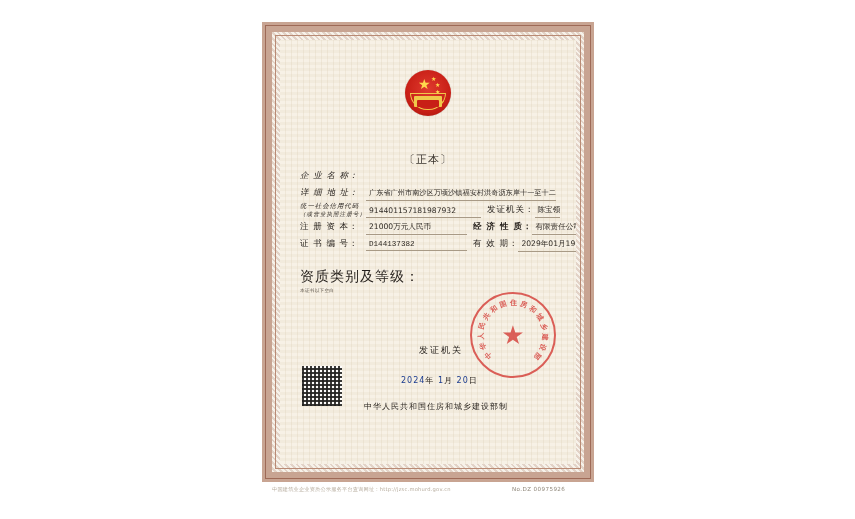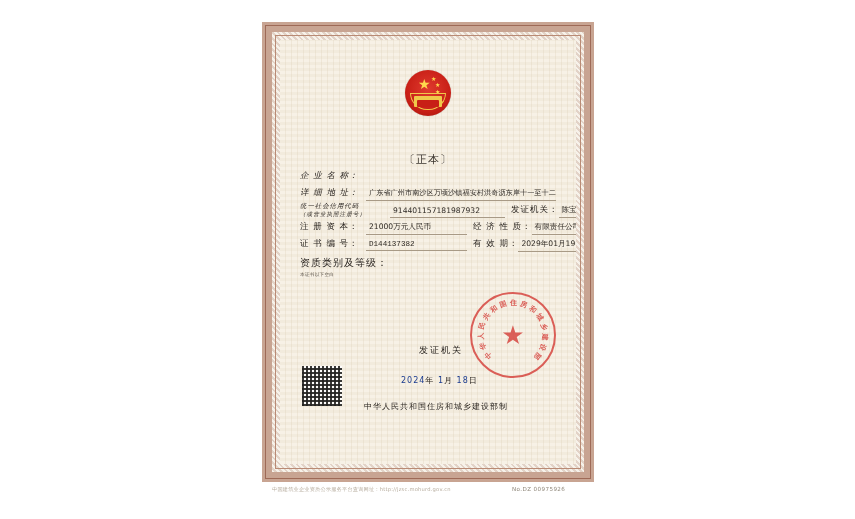--- a/index.html
+++ b/index.html
@@ -223,24 +223,24 @@
     font-size: 7.6px;
     color: #2f2a25;
     border-bottom: 0.6px solid #a89a86;
     padding: 0 0 2px 3px;
     white-space: nowrap;
     overflow: hidden;
   }
 
   
   .scope-label {
-    font-size: 10px;
-    color: #241f1b;
-    letter-spacing: 1px;
-    margin-top: 4px;
+    font-size: 14px;
+    color: #241f1b;
+    letter-spacing: 1px;
+    margin-top: 16px;
   }
   .scope-line {
     border-bottom: 0.6px solid #a89a86;
     height: 15px;
     margin-top: 2px;
     font-size: 8px;
     color: #2f2a25;
     padding-left: 3px;
     box-sizing: border-box;
     white-space: nowrap;
@@ -396,31 +396,31 @@
           <div class="field-label w1">详 细 地 址：</div>
           <div class="field-value small">广东省广州市南沙区万顷沙镇福安村洪奇沥东岸十一至十二涌</div>
         </div>
 
         <div class="field-row">
           <div class="field-label w1 two-line">
             <div>统一社会信用代码</div>
             <div class="l2">（或营业执照注册号）</div>
           </div>
           <div class="row-split" style="flex:1; align-items:flex-end;">
-            <div class="seg-value" style="width:112px;margin-left:24px;">914401157181987932</div>
+            <div class="seg-value" style="width:112px;">914401157181987932</div>
             <div class="seg-label" style="padding-left:6px;">发证机关：</div>
             <div class="seg-value" style="flex:1;">陈宝领</div>
           </div>
         </div>
 
         <div class="field-row">
           <div class="row-split" style="flex:1; align-items:flex-end;">
             <div class="seg-label" style="width:66px;">注 册 资 本：</div>
             <div class="seg-value" style="width:98px;">21000万元人民币</div>
-            <div class="seg-label" style="padding-left:6px;">经 济 性 质：</div>
+            <div class="seg-label" style="padding-left:6px;font-weight:bold;">经 济 性 质：</div>
             <div class="seg-value" style="flex:1;">有限责任公司（自然人独资）</div>
           </div>
         </div>
 
         <div class="field-row">
           <div class="row-split" style="flex:1; align-items:center;">
             <div class="seg-label" style="width:66px;">证 书 编 号：</div>
             <div class="seg-value" style="width:98px;font-family:Liberation Mono, monospace;">D144137382</div>
             <div class="seg-label" style="padding-left:6px;">有 效 期：</div>
             <div class="seg-value" style="flex:1;">2029年01月19日</div>
@@ -431,21 +431,21 @@
         <div class="scope-tiny">本证书以下空白</div>
       </div>
 
       <div class="qr"></div>
 
       <div class="issuer-block">
         <div class="issuer-label">发证机关</div>
         <div class="issue-date">
           <span class="num">2024</span><span>年</span>
           <span class="num">1</span><span>月</span>
-          <span class="num">18</span><span>日</span>
+          <span class="num">20</span><span>日</span>
         </div>
       </div>
 
       <div class="seal">
         <div class="seal-inner-star">★</div>
         <div class="seal-text" id="seal-ring">
             <span style="transform: rotate(-220deg) translate(33px) rotate(90deg) translate(-3px, -4px);">中</span>
             <span style="transform: rotate(-201.429deg) translate(33px) rotate(90deg) translate(-3px, -4px);">华</span>
             <span style="transform: rotate(-182.857deg) translate(33px) rotate(90deg) translate(-3px, -4px);">人</span>
             <span style="transform: rotate(-164.286deg) translate(33px) rotate(90deg) translate(-3px, -4px);">民</span>

